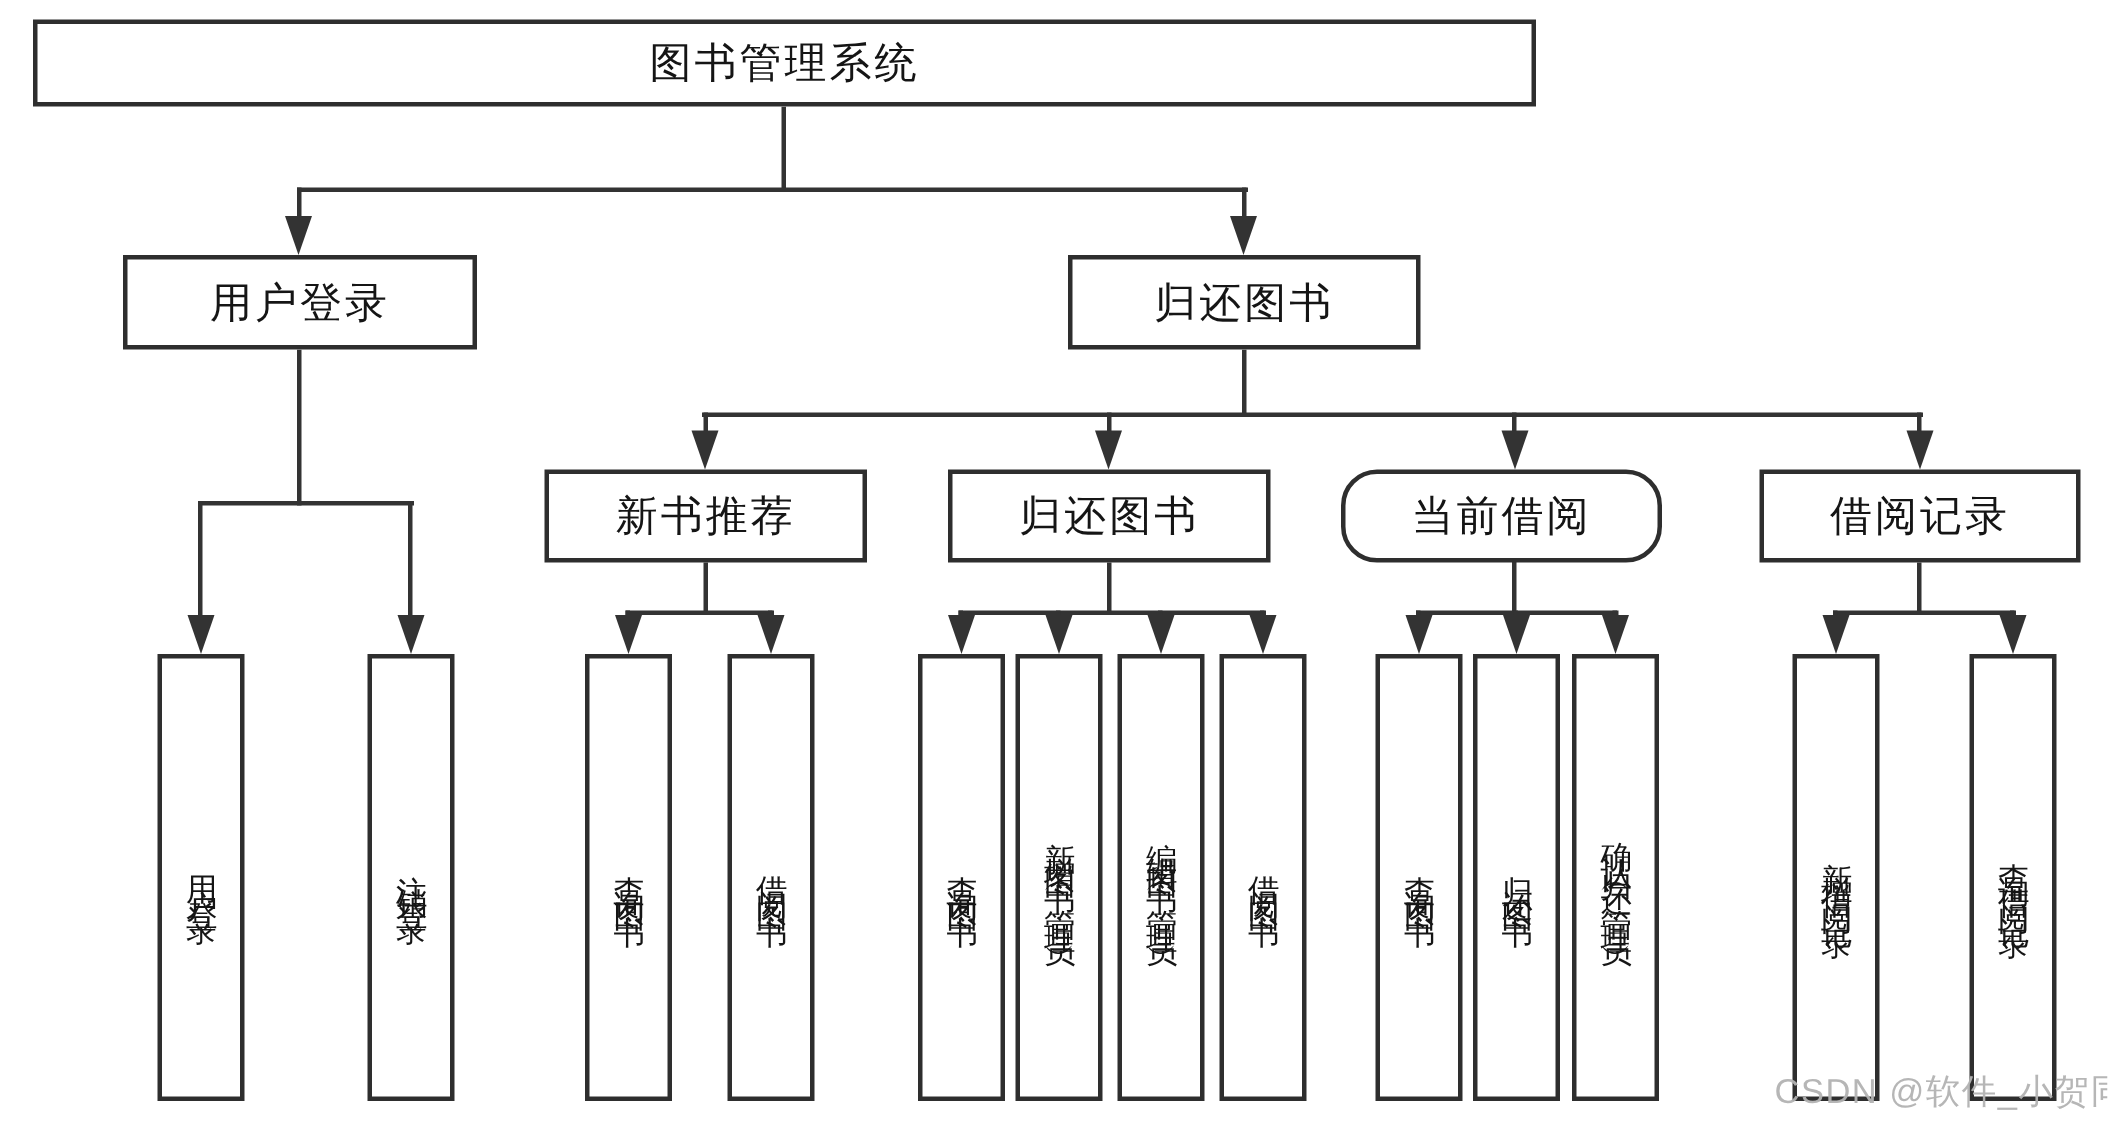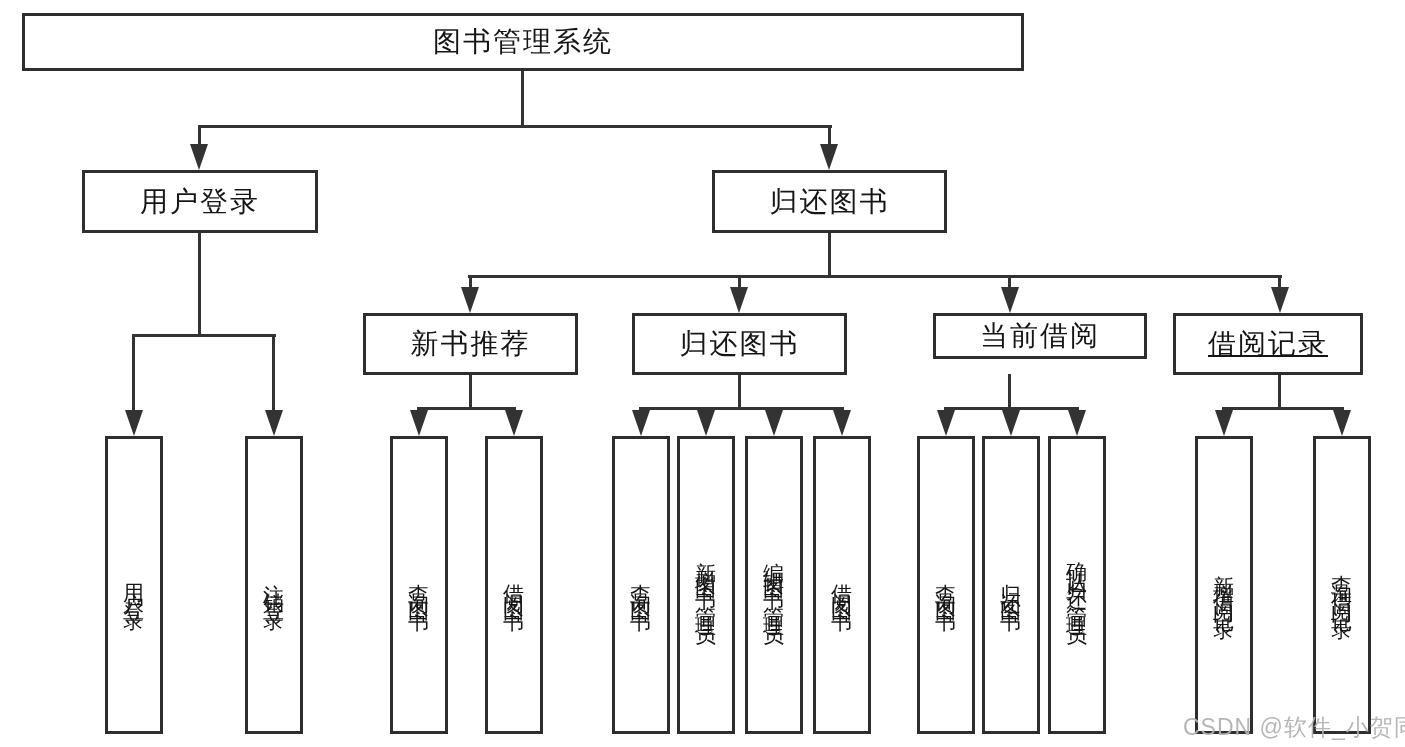--- a/index.html
+++ b/index.html
@@ -58,22 +58,22 @@
   <div class="ar" style="left:461px;top:287px;"></div>
   <div class="vl" style="left:738px;top:275px;height:14px;"></div>
   <div class="ar" style="left:730px;top:287px;"></div>
   <div class="vl" style="left:1008px;top:275px;height:14px;"></div>
   <div class="ar" style="left:1001px;top:287px;"></div>
   <div class="vl" style="left:1278px;top:275px;height:14px;"></div>
   <div class="ar" style="left:1271px;top:287px;"></div>
 
   <div class="box" style="left:363px;top:313px;width:215px;height:62px;text-align:center;">新书推荐</div>
   <div class="box" style="left:632px;top:313px;width:215px;height:62px;">归还图书</div>
-  <div class="box" style="left:933px;top:313px;width:214px;height:46px;">当前借阅</div>
-  <div class="box" style="left:1173px;top:313px;width:190px;height:62px;text-decoration:underline;">借阅记录</div>
+  <div class="box" style="left:894px;top:313px;width:214px;height:62px;border-radius:24px;">当前借阅</div>
+  <div class="box" style="left:1173px;top:313px;width:214px;height:62px;">借阅记录</div>
 
   <div class="vl" style="left:469px;top:374px;height:36px;"></div>
   <div class="hl" style="left:417px;top:407px;width:99px;"></div>
   <div class="vl" style="left:417px;top:407px;height:6px;"></div>
   <div class="ar" style="left:410px;top:410px;"></div>
   <div class="vl" style="left:512px;top:407px;height:6px;"></div>
   <div class="ar" style="left:505px;top:410px;"></div>
 
   <div class="vl" style="left:738px;top:374px;height:36px;"></div>
   <div class="hl" style="left:639px;top:407px;width:205px;"></div>

